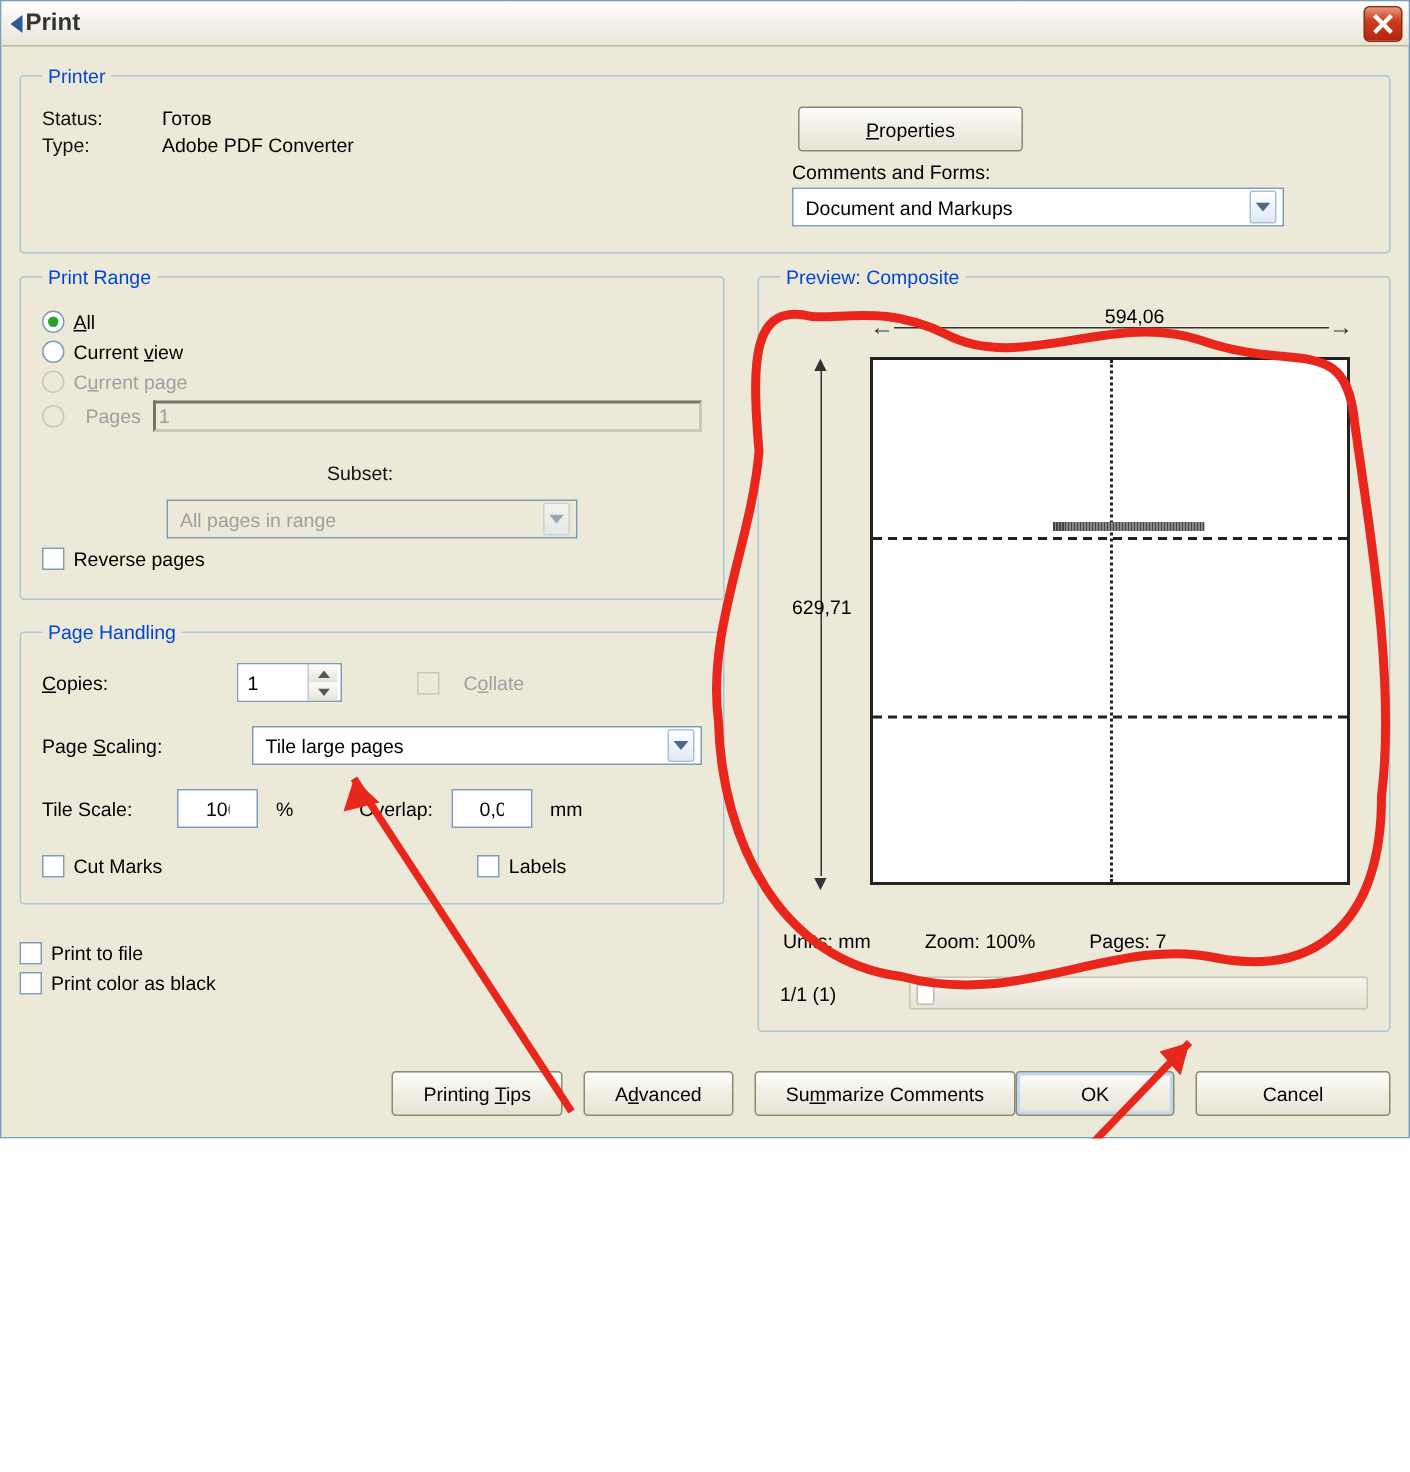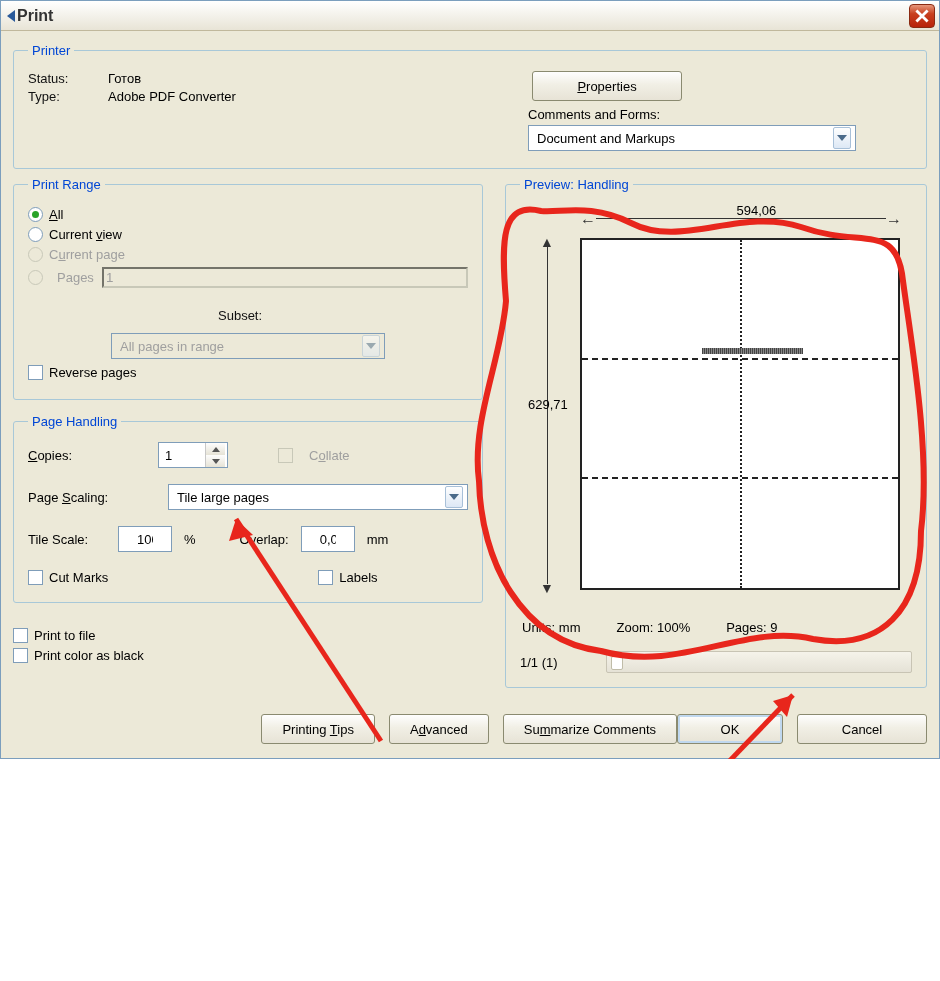--- a/index.html
+++ b/index.html
@@ -331,21 +331,21 @@
           </div>
           <div class="opt">
             <span class="check"></span>
             <span>Print color as black</span>
           </div>
         </div>
       </div>
 
       <div class="col-right">
         <fieldset class="preview-box">
-          <legend>Preview: Handling</legend>
+          <legend>Preview: Composite</legend>
           <div class="preview-canvas">
 
             <div class="dim-top">
               <span class="arrL">←</span>
                 <span class="line"></span>
               <span class="val">594,06</span>
               <span class="line"></span>
                 <span class="arrR">→</span>
             </div>
             <div class="dim-left">
@@ -359,21 +359,21 @@
               <div class="hline1"></div>
               <div class="hline2"></div>
               <div class="vline1"></div>
               <div class="content-bar"></div>
             </div>
           </div>
 
           <div class="preview-stats">
             <span>Units: mm</span>
             <span>Zoom: 100%</span>
-            <span>Pages: 9</span>
+            <span>Pages: 7</span>
           </div>
           <div class="preview-pgrow">
             <span>1/1 (1)</span>
             <div class="slider"></div>
           </div>
         </fieldset>
       </div>
     </div>
 
     <div class="bottom-row">

